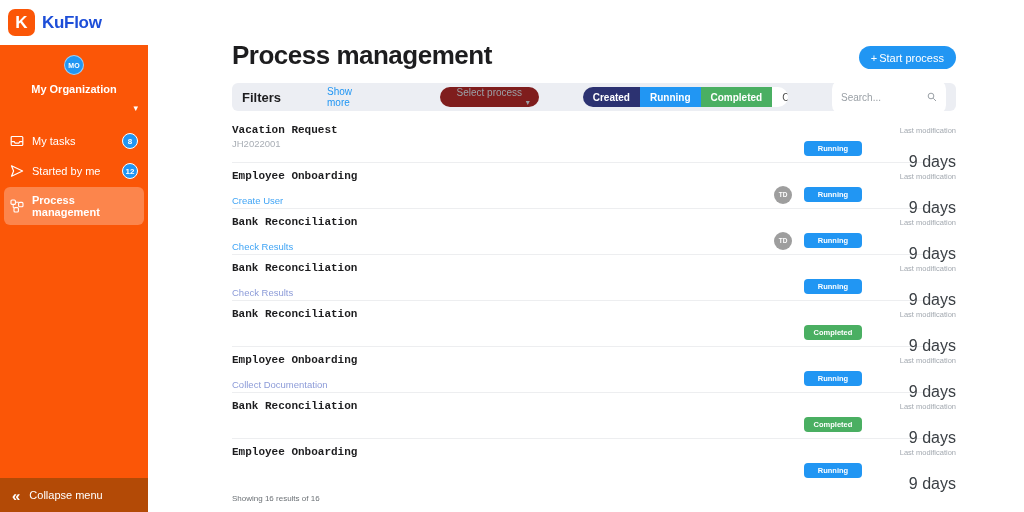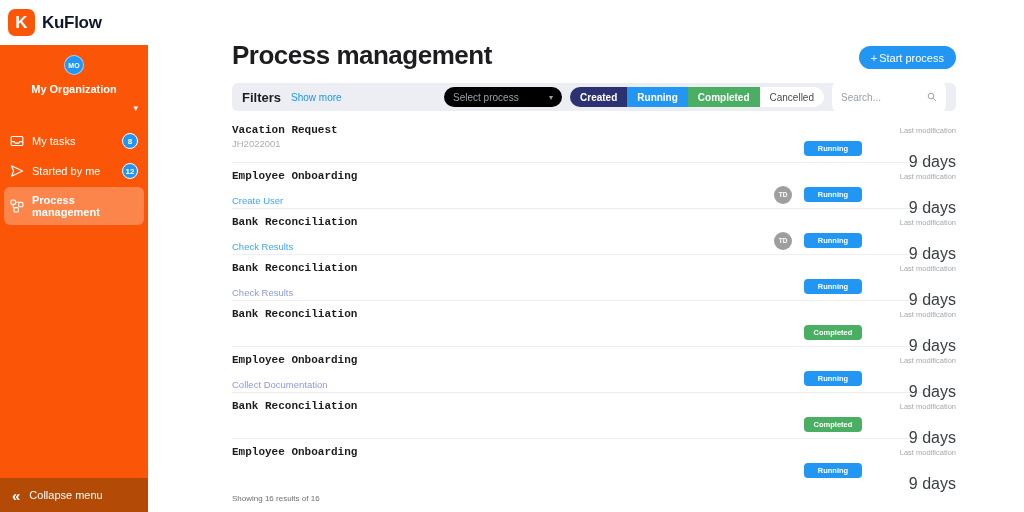--- a/index.html
+++ b/index.html
@@ -4,21 +4,21 @@
 <style>
   * { margin:0; padding:0; box-sizing:border-box; }
   html,body { width:1024px; height:512px; overflow:hidden; background:#fff;
               font-family:"Liberation Sans", sans-serif; }
 
   
   .logo-bar { position:absolute; top:0; left:0; width:148px; height:45px; background:#fff;
               display:flex; align-items:center; padding-left:8px; gap:7px; }
   .logo-box { width:27px; height:27px; background:#FB5607; border-radius:7px; color:#fff;
               font-weight:800; font-size:17px; display:flex; align-items:center; justify-content:center; }
-  .logo-text { font-size:17px; font-weight:800; color:#0f172a; letter-spacing:-0.3px; }
+  .logo-text { font-size:17px; font-weight:800; color:#1d4ed8; letter-spacing:-0.3px; }
 
   
   .sidebar { position:absolute; top:45px; left:0; bottom:0; width:148px; background:#FB5607; color:#fff; }
   .org-row { display:flex; align-items:center; gap:8px; padding:10px 10px 9px 10px;flex-direction:column; }
   .org-avatar { width:20px; height:20px; border-radius:50%; background:#2196F3; color:#fff;
                 font-size:7px; font-weight:700; display:flex; align-items:center; justify-content:center;
                 border:1.5px solid rgba(255,255,255,0.55); }
   .org-label { font-size:11px; font-weight:700; }
   .org-caret { margin-left:auto; font-size:9px; }
   .nav { margin-top:4px; }
@@ -43,26 +43,26 @@
   .main { position:absolute; top:0; left:148px; right:0; bottom:0; background:#fff; }
   .content { margin:0 68px 0 84px; position:relative; }
   .page-title { padding-top:40px; font-size:26px; font-weight:800; color:#1d1d1f; letter-spacing:-0.5px; }
   .start-btn { position:absolute; top:46px; right:0; height:23px; padding:0 12px; border:none;
                border-radius:12px; background:#2196F3; color:#fff; font-size:11px;
                display:flex; align-items:center; gap:2px; cursor:pointer;
                font-family:"Liberation Sans", sans-serif; }
 
   
   .filter-bar { margin-top:12px; height:28px; background:#ECEEF3; border-radius:6px;
-                display:flex; align-items:center; padding:0 10px; }
+                display:flex; align-items:center; padding:0 10px;gap:36px; }
   .f-title { font-size:13px; font-weight:800; color:#1d1d1f; }
   .f-more { font-size:10px; color:#2196F3; margin-left:10px; cursor:pointer; }
   .f-spacer { flex:1; }
-  .select-box { width:118px; height:20px; background:#000000; border-radius:10px; display:flex;
-                align-items:center; padding:0 9px; font-size:10px; color:#9AA0A6; margin-right:8px; }
+  .select-box { width:118px; height:20px; background:#7f1d1d; border-radius:10px; display:flex;
+                align-items:center; padding:0 9px; font-size:10px; color:#9AA0A6; margin-right:8px;flex-direction:column; }
   .select-caret { margin-left:auto; font-size:8px; color:#9AA0A6; }
   .chip-group { display:flex; height:20px; border-radius:10px; overflow:hidden; }
   .chip { display:flex; align-items:center; padding:0 10px; font-size:10px; color:#fff; font-weight:600; }
   .chip.created   { background:#2C3271; }
   .chip.running   { background:#2196F3; }
   .chip.completed { background:#4AAF62; }
   .chip.cancelled { background:#fff; color:#4A4A4A; font-weight:400; }
   .search-box { width:114px; height:36px; background:#fff; border-radius:10px; display:flex;
                 align-items:center; padding:0 9px; margin-left:8px; }
   .search-box input { border:none; outline:none; flex:1; min-width:0; font-size:10px; color:#555;

